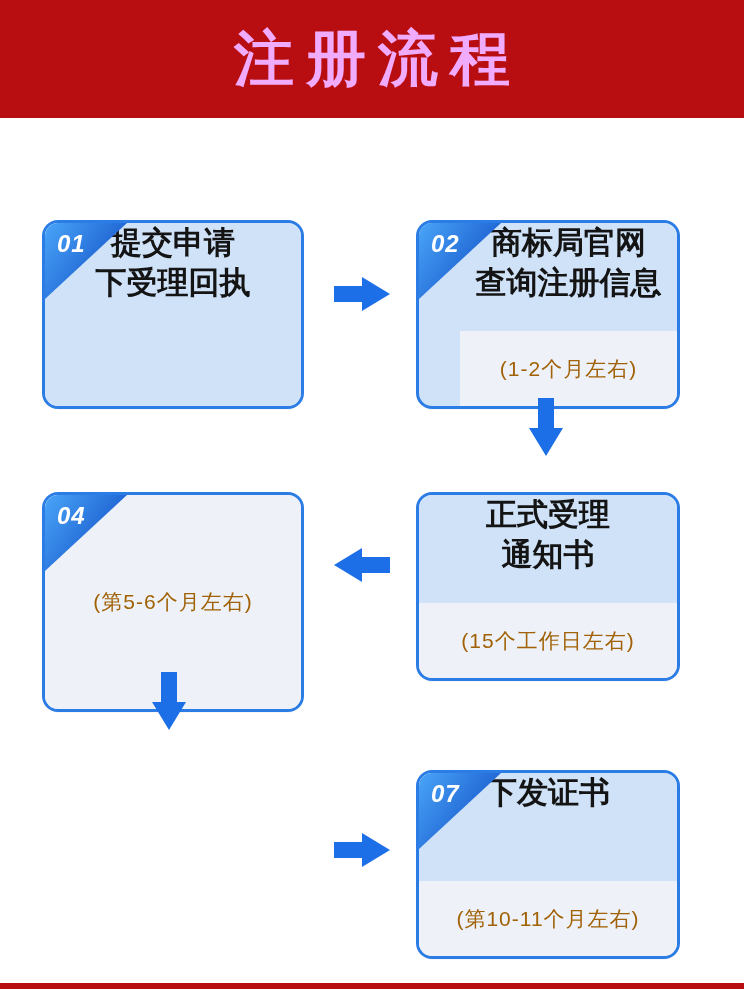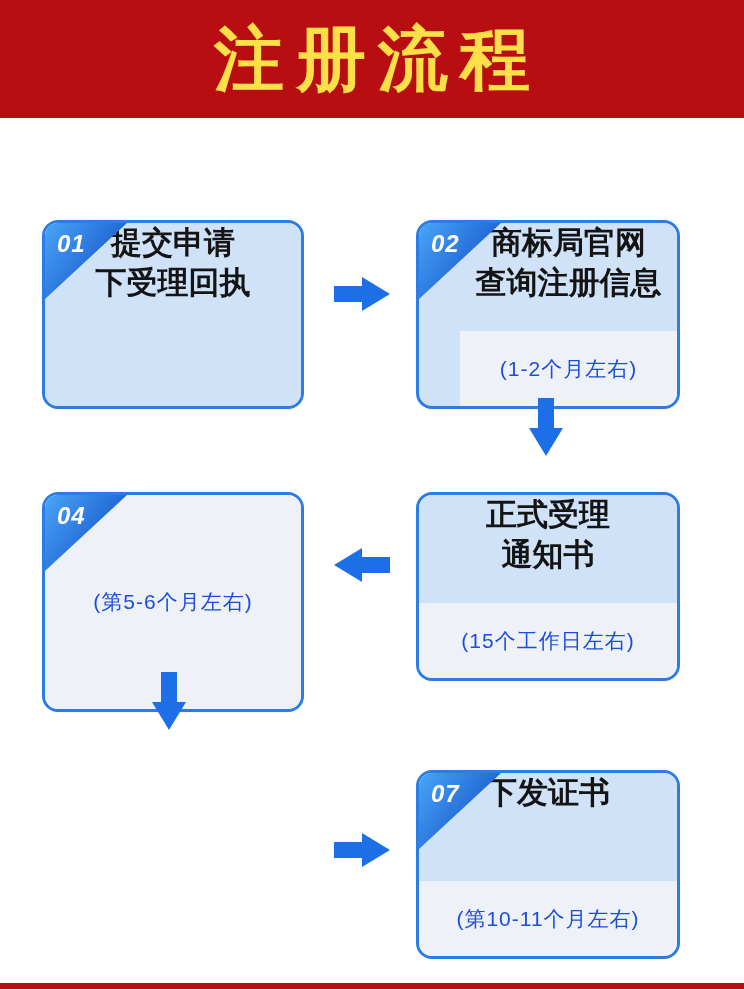--- a/index.html
+++ b/index.html
@@ -16,22 +16,22 @@
 
   
   .banner {
     position: absolute;
     left: 0; top: 0;
     width: 100%; height: 118px;
     background: #b80e11;
     display: flex; align-items: center; justify-content: center;
   }
   .banner-title {
-    color: #fde047;
-    font-size: 70px;
+    color: #f0abfc;
+    font-size: 60px;
     font-weight: bold;
     letter-spacing: 12px;
     text-indent: 12px; 
     line-height: 1;
   }
 
   .bottom-strip {
     position: absolute;
     left: 0; bottom: 0;
     width: 100%; height: 6px;
@@ -80,21 +80,21 @@
     white-space: pre-line;
     line-height: 1.3;
   }
   .subtitle-area {
     flex: 1;
     display: flex; align-items: center; justify-content: center;
     background: #eef2f8;
   }
   .subtitle {
     font-size: 21px;
-    color: #1d4ed8;
+    color: #a16207;
     letter-spacing: 1px;
   }
   .step.no-sub .title-area { flex: 1; }
 
   
   #step-1 { left: 42px;  top: 192px; width: 262px; height: 189px; }
   #step-2 { left: 416px; top: 192px; width: 264px; height: 189px; padding-left: 41px; }
   #step-3 { left: 416px; top: 464px; width: 264px; height: 189px; }
   #step-4 { left: 42px;  top: 464px; width: 262px; height: 220px; }
   #step-5 { left: 42px;  top: 742px; width: 262px; height: 189px; }

